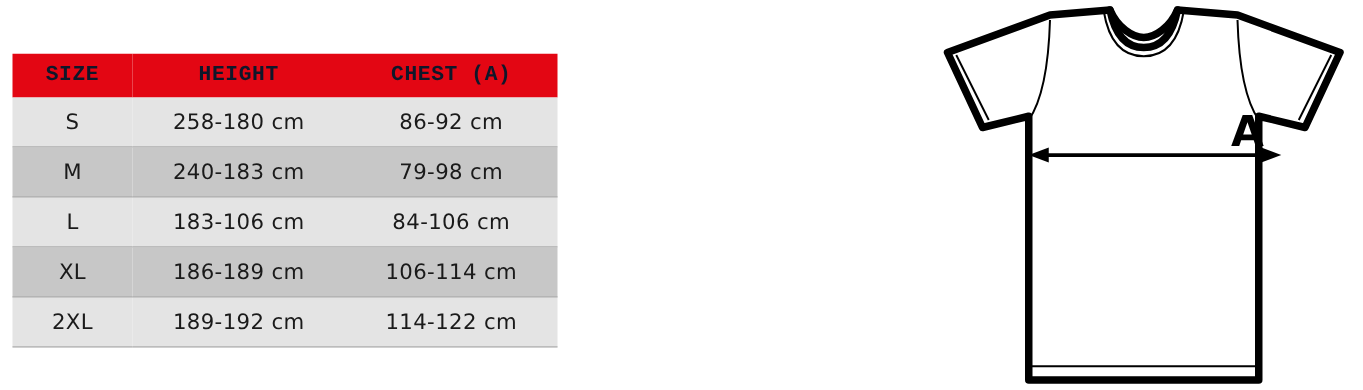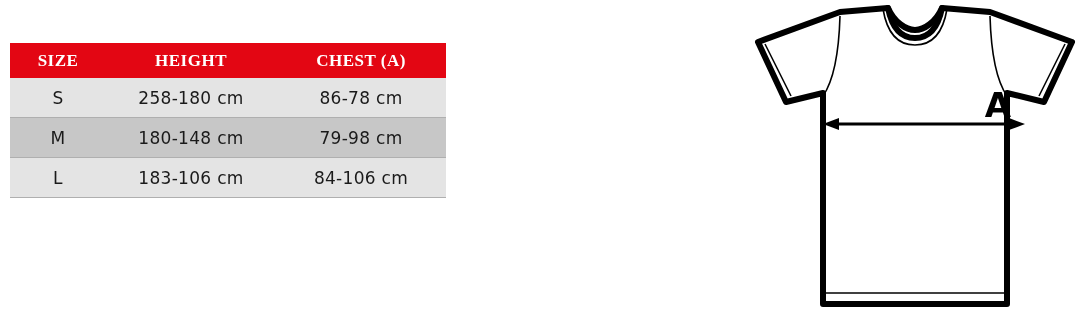--- a/index.html
+++ b/index.html
@@ -22,30 +22,30 @@
     top: 43px;
     width: 436px;
   }
   table.size-table {
     border-collapse: collapse;
     width: 436px;
     table-layout: fixed;
   }
   table.size-table th {
     background: #E30613;
-    color: #ffffff;
+    color: #0f172a;
     height: 35px;
     font-size: 17px;
     font-weight: bold;
     letter-spacing: 0.5px;
     text-align: center;
     vertical-align: middle;
     padding: 0;
     border: none;
-    font-family: Liberation Serif, serif;
+    font-family: Liberation Mono, monospace;
     font-stretch: condensed;
   }
   table.size-table td {
     height: 39px;
     font-size: 17px;
     color: #1a1a1a;
     text-align: center;
     vertical-align: middle;
     padding: 0;
     border: none;
@@ -79,31 +79,41 @@
       <tr>
         <th class="col-size">SIZE</th>
         <th class="col-height">HEIGHT</th>
         <th class="col-chest">CHEST (A)</th>
       </tr>
     </thead>
     <tbody>
       <tr class="row-odd">
         <td>S</td>
         <td>258-180 cm</td>
-        <td>86-78 cm</td>
+        <td>86-92 cm</td>
       </tr>
       <tr class="row-even">
         <td>M</td>
-        <td>180-148 cm</td>
+        <td>240-183 cm</td>
         <td>79-98 cm</td>
       </tr>
       <tr class="row-odd">
         <td>L</td>
         <td>183-106 cm</td>
         <td>84-106 cm</td>
+      </tr>
+      <tr class="row-even">
+        <td>XL</td>
+        <td>186-189 cm</td>
+        <td>106-114 cm</td>
+      </tr>
+      <tr class="row-odd">
+        <td>2XL</td>
+        <td>189-192 cm</td>
+        <td>114-122 cm</td>
       </tr>
     </tbody>
   </table>
 </div>
 
 <div id="shirt-diagram">
   <svg width="350" height="312" viewBox="0 0 350 312">
 
     <path fill="#ffffff" stroke="#000000" stroke-width="6" stroke-linejoin="round" d="M 202,8
              C 196,22 184,30 175,30

